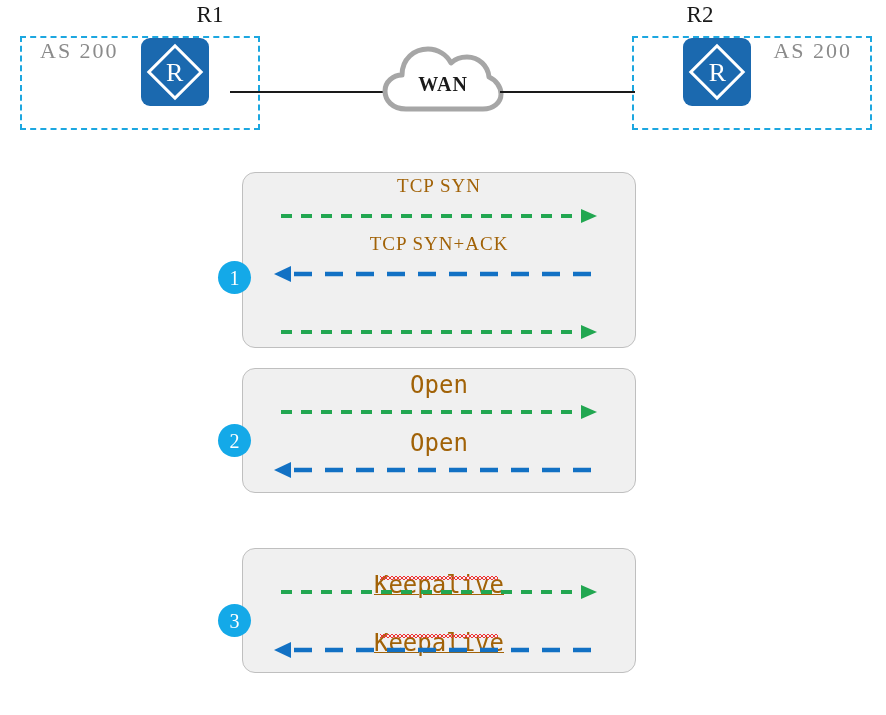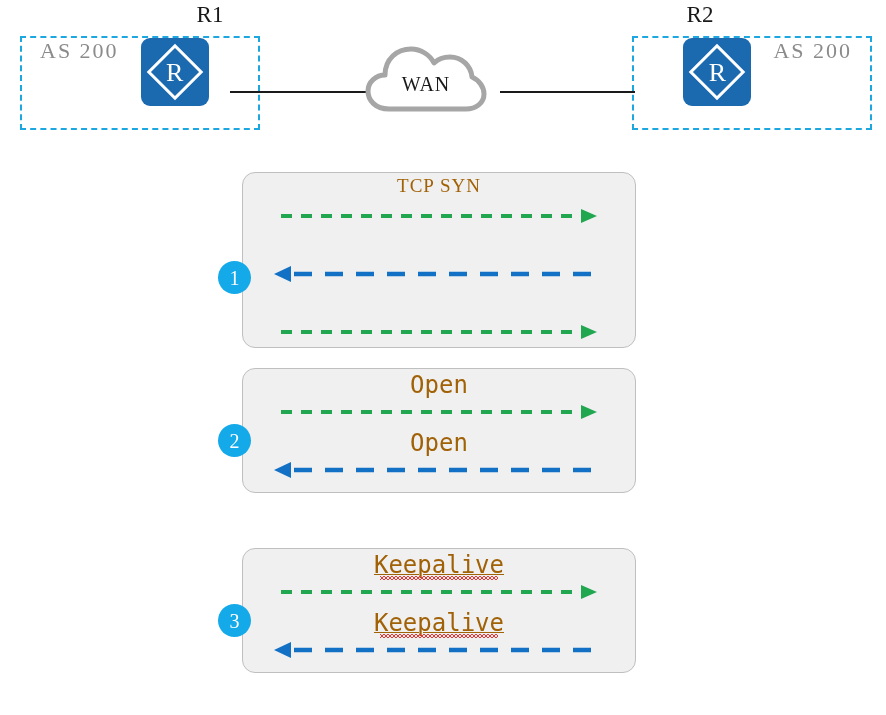--- a/index.html
+++ b/index.html
@@ -88,22 +88,22 @@
     position: absolute;
     height: 0;
     border-top: 2px solid #1a1a1a;
     top: 91px;
   }
   #wan-link-left  { left: 230px; width: 158px; }
   #wan-link-right { left: 500px; width: 135px; }
 
   #wan-cloud {
     position: absolute;
-    left: 365px; top: 44px;
-    width: 122px; height: 72px;
+    left: 382px; top: 44px;
+    width: 122px; height: 72px; font-weight: bold;
   }
   #wan-cloud .wan-text {
     position: absolute;
     left: 0; top: 0; width: 100%; height: 100%;
     display: flex; align-items: center; justify-content: center;
     font-family: "Liberation Serif", serif;
     font-size: 20px;
     color: #1a1a1a;
     letter-spacing: 1px;
     padding-top: 8px;
@@ -151,21 +151,21 @@
     position: absolute;
     left: 0; right: 0;
     top: 2px;
     text-align: center;
     font-size: 19px;
     color: #a16207;
     white-space: pre;
   }
   .msg-label.serif  { font-family: "Liberation Serif", serif; letter-spacing: 1px; }
   .msg-label.mono   { font-family: "DejaVu Sans Mono", monospace; font-size: 24px; letter-spacing: 0px; }
-  .msg-label.spell  { text-decoration: underline; text-decoration-thickness: 1px; }
+  .msg-label.spell  { text-decoration: underline; text-decoration-thickness: 1px; margin-top: 20px; }
 
   .spell-wave {
     position: absolute;
     left: 50%;
     transform: translateX(-50%);
     top: 27px;
     width: 118px;
     height: 4px;
     background-image:
       linear-gradient(45deg, transparent 40%, #e33 40%, #e33 60%, transparent 60%),
@@ -222,20 +222,21 @@
   <div class="step-badge">1</div>
   <div class="msg-body">
       <div class="msg-row">
         <div class="msg-label serif">TCP SYN</div>
         <svg class="arrow-svg" viewBox="0 0 394 26">
           <line x1="38" y1="13" x2="340" y2="13" stroke="#22A751" stroke-width="4" stroke-dasharray="11 9"></line>
           <path d="M338,6 L354,13 L338,20 Z" fill="#22A751"></path>
         </svg>
       </div>
       <div class="msg-row">
+        <div class="msg-label serif">TCP SYN+ACK</div>
         <svg class="arrow-svg" viewBox="0 0 394 26">
           <line x1="348" y1="13" x2="46" y2="13" stroke="#1271C4" stroke-width="4.5" stroke-dasharray="18 13"></line>
           <path d="M48,5 L31,13 L48,21 Z" fill="#1271C4"></path>
         </svg>
       </div>
       <div class="msg-row">
         <svg class="arrow-svg" viewBox="0 0 394 26">
           <line x1="38" y1="13" x2="340" y2="13" stroke="#22A751" stroke-width="4" stroke-dasharray="11 9"></line>
           <path d="M338,6 L354,13 L338,20 Z" fill="#22A751"></path>
         </svg>

